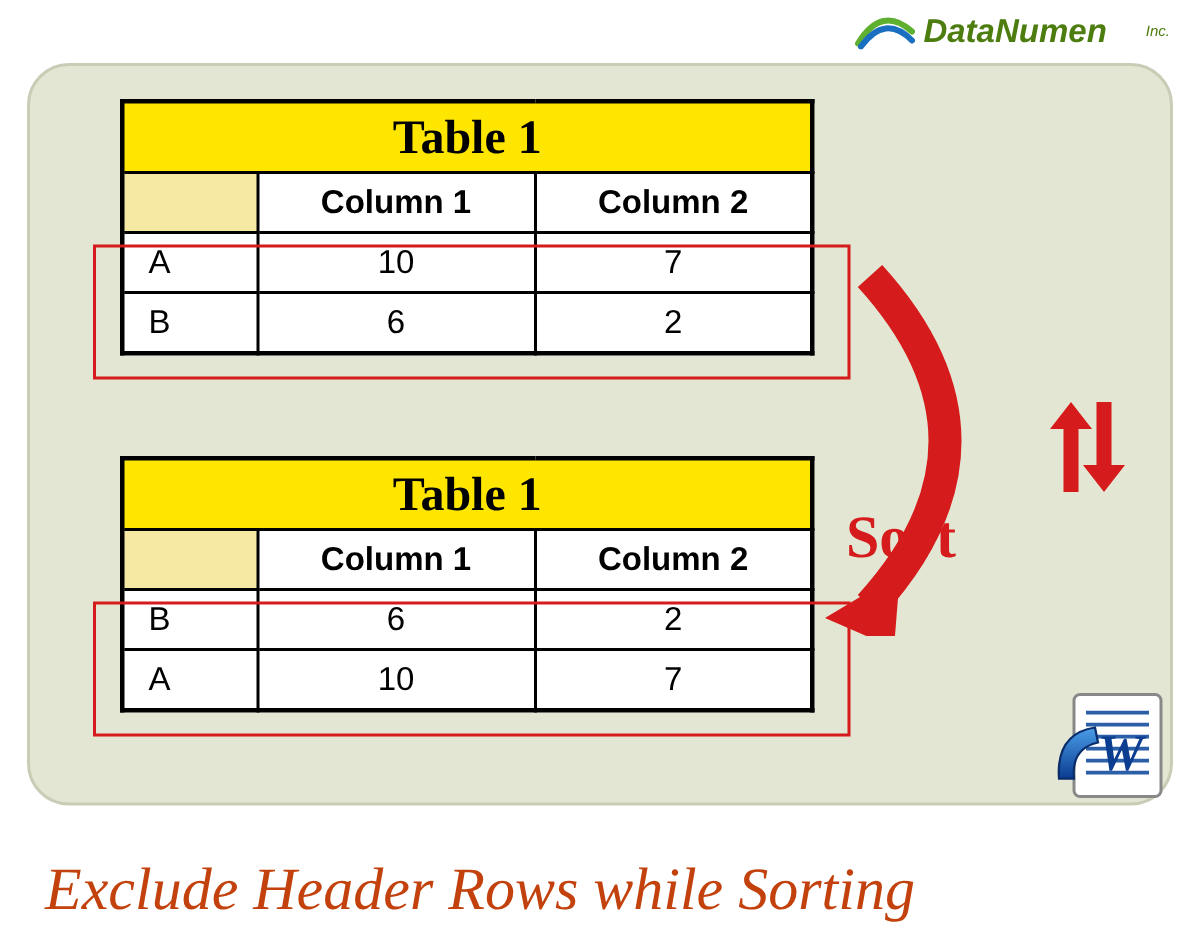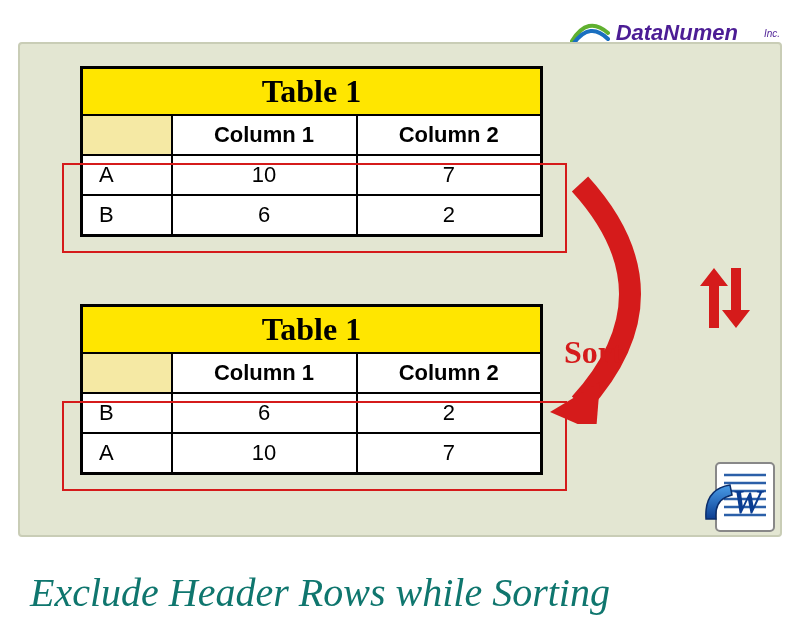--- a/index.html
+++ b/index.html
@@ -6,26 +6,26 @@
   body {
     width: 800px;
     height: 622px;
     background: #fff;
     font-family: Arial, sans-serif;
     position: relative;
     overflow: hidden;
   }
   .logo {
     position: absolute;
-    top: 20px;
+    top: 8px;
     right: 20px;
     font-weight: bold;
     font-style: italic;
     font-size: 22px;
-    color: #4c1d95;
+    color: #4d7c0f;
     display: flex;
     align-items: center;
     gap: 6px;
   }
   .logo-swoosh {
     width: 40px;
     height: 24px;
   }
   .logo-inc {
     font-size: 10px;
@@ -34,21 +34,21 @@
     margin-left: 20px;
   }
   .panel {
     position: absolute;
     top: 42px;
     left: 18px;
     width: 764px;
     height: 495px;
     background: #e3e6d2;
     border: 2px solid #c9cdb6;
-    border-radius: 4px;
+    border-radius: 28px;
   }
   .tbl {
     position: absolute;
     border: 3px solid #000;
     border-collapse: collapse;
     background: #fff;
     table-layout: fixed;
   }
   .tbl td, .tbl th {
     border: 2px solid #000;
@@ -90,21 +90,21 @@
     border: 2px solid #d51b1b;
     pointer-events: none;
   }
   .red-box.box1 { top: 119px; left: 42px; width: 505px; height: 90px; }
   .red-box.box2 { top: 357px; left: 42px; width: 505px; height: 90px; }
 
   .sort-label {
     position: absolute;
     top: 290px;
     left: 544px;
-    font-size: 32px;
+    font-size: 40px;
     font-weight: bold;
     font-family: Georgia, 'Times New Roman', serif;
     color: #d51b1b;
   }
   .curved-arrow {
     position: absolute;
     top: 120px;
     left: 530px;
     width: 150px;
     height: 260px;
@@ -125,21 +125,21 @@
     height: 90px;
   }
   .caption {
     position: absolute;
     bottom: 6px;
     left: 0;
     width: 640px;
     text-align: center;
     font-family: Georgia, 'Times New Roman', serif;
     font-size: 40px;
-    color: #0f766e;
+    color: #c2410c;
     font-style: italic;
   }
 </style>
 </head>
 <body>
 
 <div class="logo">
   <svg class="logo-swoosh" viewBox="0 0 40 24">
     <path d="M2 20 Q 18 -6 38 12" stroke="#60b030" stroke-width="4" fill="none" stroke-linecap="round"></path>
     <path d="M4 22 Q 20 0 38 18" stroke="#1a6fc0" stroke-width="4" fill="none" stroke-linecap="round"></path>

